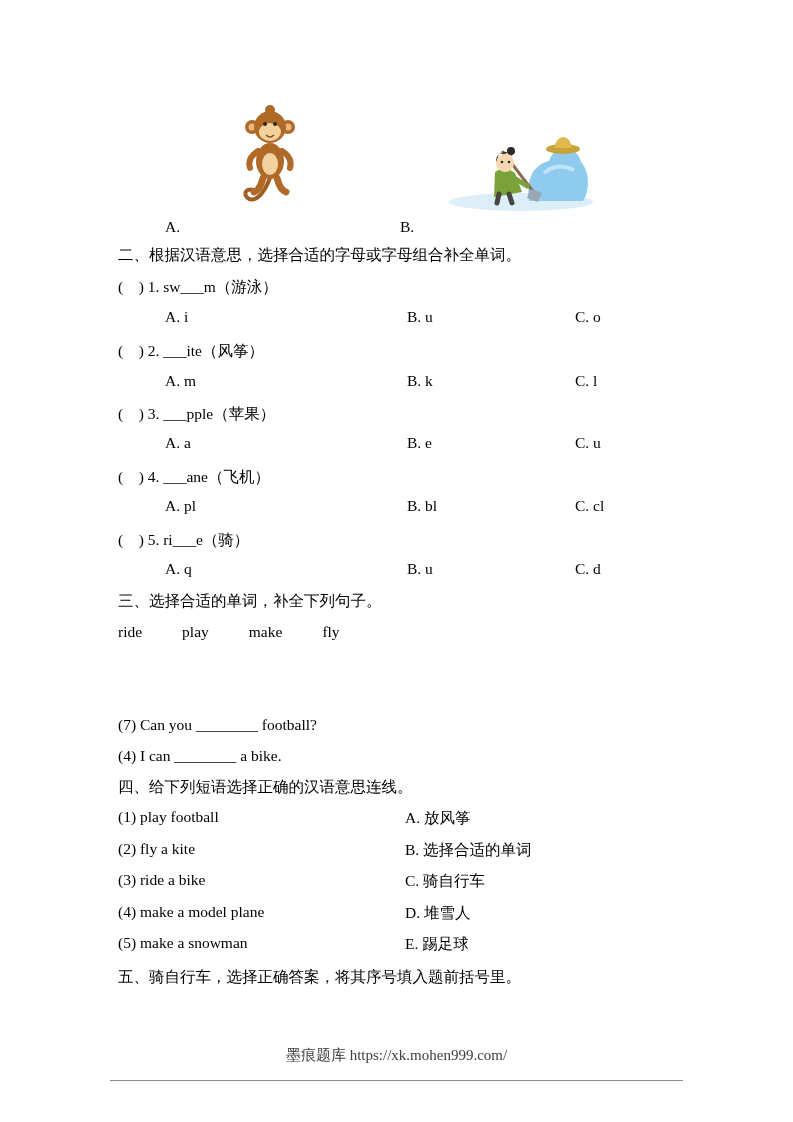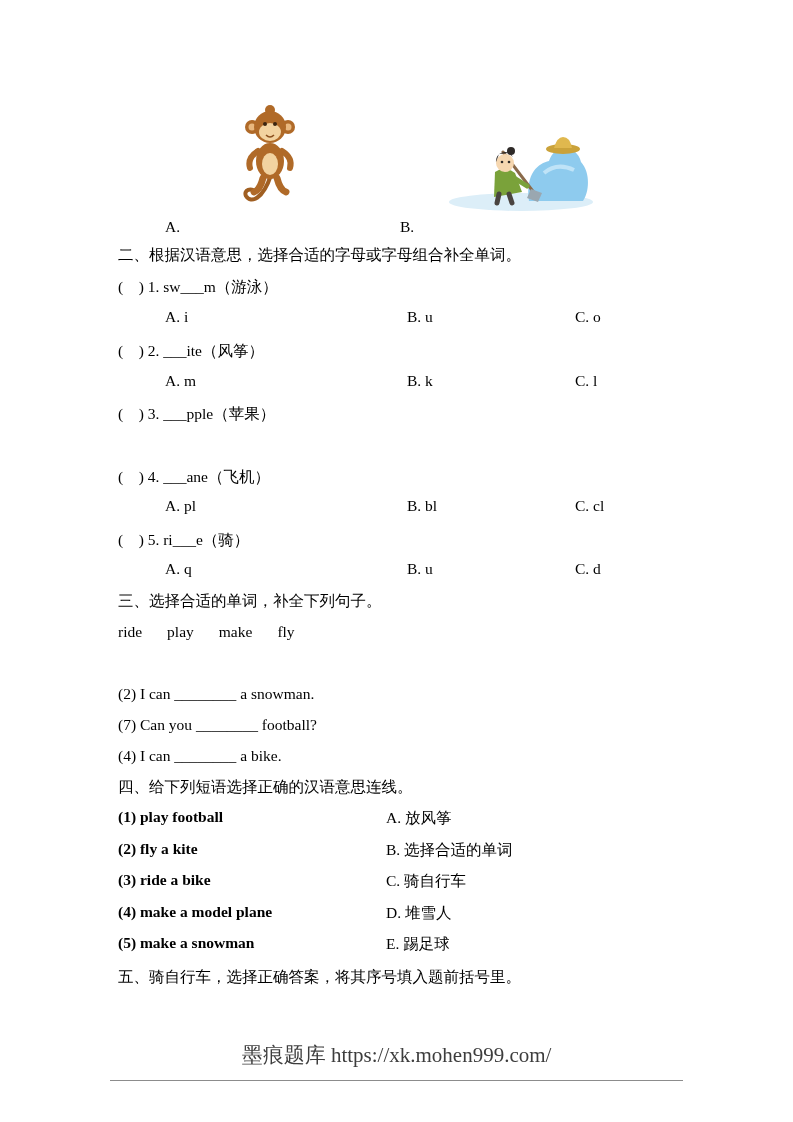--- a/index.html
+++ b/index.html
@@ -10,27 +10,27 @@
     font-family:"Liberation Serif","DejaVu Serif",serif;
     font-size:15.5px;
     color:#000;
     overflow:hidden;
   }
   .abs{position:absolute;white-space:pre;line-height:22px;height:22px;}
   .row{position:absolute;left:0;width:793px;height:22px;}
   .row .oA{position:absolute;left:165px;white-space:pre;text-align:center;}
   .row .oB{position:absolute;left:387px;white-space:pre;margin-left:20px;}
   .row .oC{position:absolute;left:575px;white-space:pre;}
-  .pair-left{position:absolute;left:118px;white-space:pre;font-weight:bold;}
-  .pair-right{position:absolute;left:386px;white-space:pre;text-align:center;}
-  .wordbank{position:absolute;left:118px;display:flex;gap:25px;line-height:22px;text-align:right;}
+  .pair-left{position:absolute;left:118px;white-space:pre;}
+  .pair-right{position:absolute;left:405px;white-space:pre;text-align:center;}
+  .wordbank{position:absolute;left:118px;display:flex;gap:40px;line-height:22px;text-align:right;}
   .illu{position:absolute;}
   .footer-text{
     position:absolute;left:0;width:793px;top:1044px;
-    text-align:center;color:#3d3d3d;font-size:21px;line-height:22px;
+    text-align:center;color:#3d3d3d;font-size:15px;line-height:22px;
   }
   .footer-line{
     position:absolute;left:110px;top:1080px;width:573px;height:0;
     border-top:1px solid #8c8c8c;
   }
 </style>
 </head>
 <body>
 
 <div class="sheet">
@@ -86,20 +86,25 @@
   </div>
 
   <div class="abs" style="left:118px;top:340px">(　) 2. ___ite（风筝）</div>
   <div class="row" style="top:372px">
     <span class="oA">A. m</span>
     <span class="oB">B. k</span>
     <span class="oC">C. l</span>
   </div>
 
   <div class="abs" style="left:118px;top:403px">(　) 3. ___pple（苹果）</div>
+  <div class="row" style="top:434px">
+    <span class="oA">A. a</span>
+    <span class="oB">B. e</span>
+    <span class="oC">C. u</span>
+  </div>
 
   <div class="abs" style="left:118px;top:466px">(　) 4. ___ane（飞机）</div>
   <div class="row" style="top:497px">
     <span class="oA">A. pl</span>
     <span class="oB">B. bl</span>
     <span class="oC">C. cl</span>
   </div>
 
   <div class="abs" style="left:118px;top:529px">(　) 5. ri___e（骑）</div>
   <div class="row" style="top:560px">
@@ -110,21 +115,20 @@
 
   <div class="abs" style="left:118px;top:590px">三、选择合适的单词，补全下列句子。</div>
 
   <div class="wordbank" style="top:621px">
     <span>ride</span>
     <span>play</span>
     <span>make</span>
     <span>fly</span>
   </div>
 
-  <div class="abs" style="left:118px;top:683px">(2) I can ________ a snowman.</div>
   <div class="abs" style="left:118px;top:714px">(7) Can you ________ football?</div>
   <div class="abs" style="left:118px;top:745px">(4) I can ________ a bike.</div>
 
   <div class="abs" style="left:118px;top:776px">四、给下列短语选择正确的汉语意思连线。</div>
 
   <div class="row" style="top:808px">
     <span class="pair-left">(1) play football</span>
     <span class="pair-right">A. 放风筝</span>
   </div>
   <div class="row" style="top:840px">

